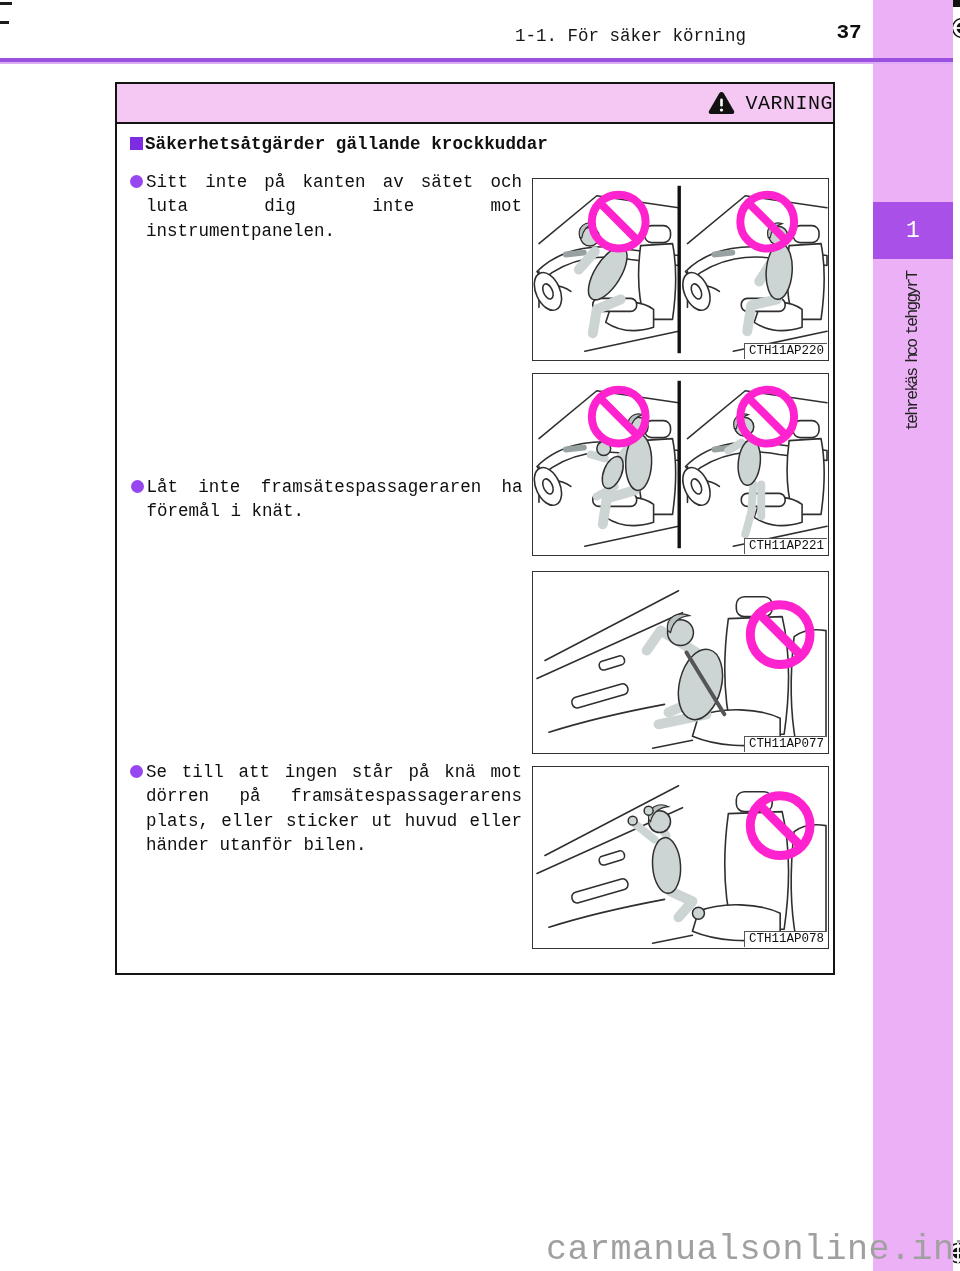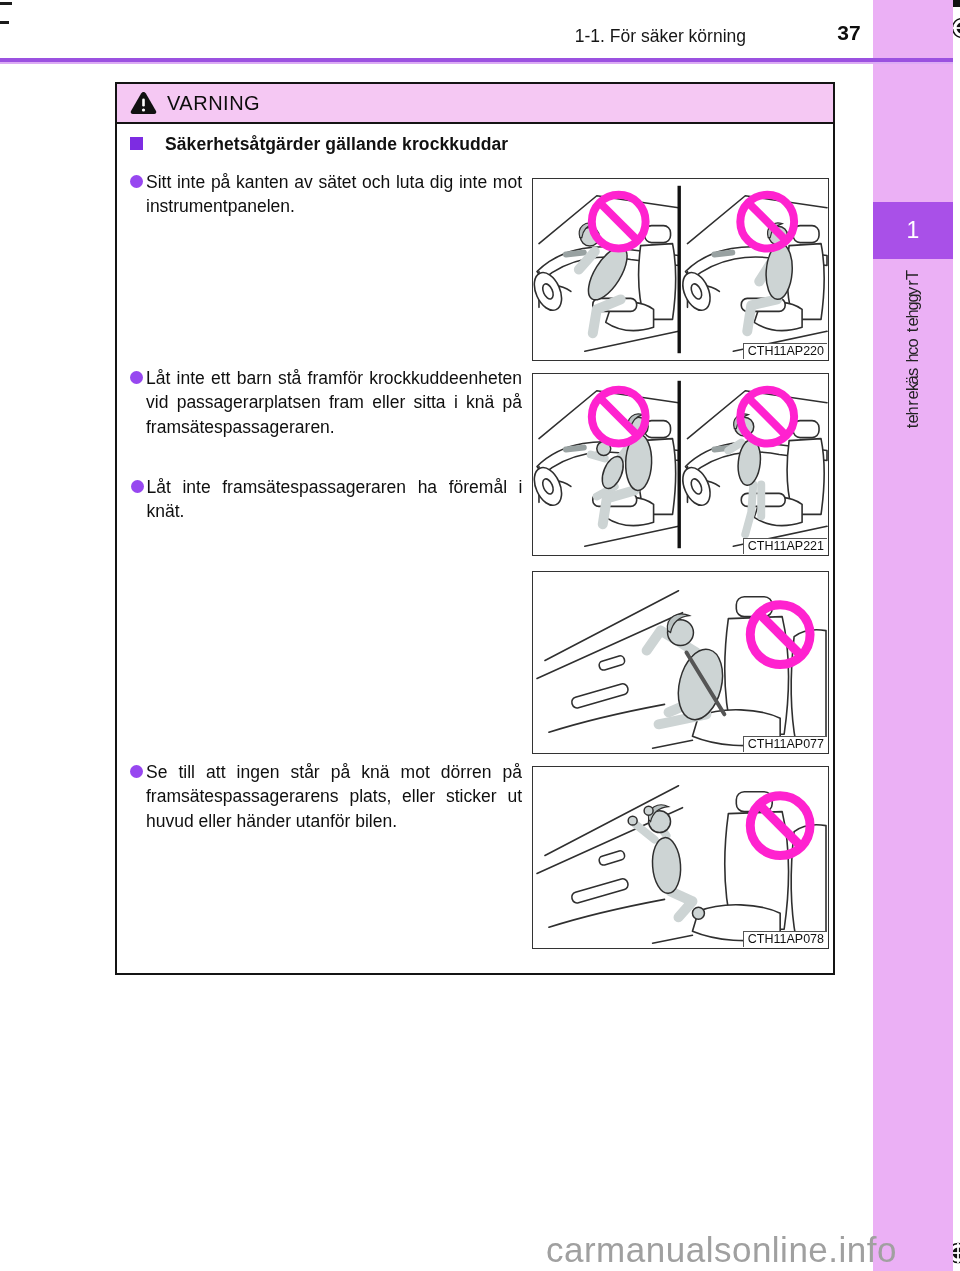--- a/index.html
+++ b/index.html
@@ -2,21 +2,21 @@
 <html lang="sv" style="--accent-rule: #9b51e0; --sidebar-bg: #ebb0f5; --chapter-box: #a950e8; --warning-header-bg: #f5c8f3; --prohibition-sign: #ff22cf; --bullet: #9747f0; --heading-bullet: #7d2ce2;"><head>
 <meta charset="utf-8">
 <style>
   :root{
     --accent-rule:#9b51e0; --sidebar-bg:#ebb0f5; --chapter-box:#a950e8;
     --warning-header-bg:#f5c8f3; --prohibition-sign:#ff22cf;
     --bullet:#9747f0; --heading-bullet:#7d2ce2;
   }
   html,body{margin:0;padding:0;background:#fff;}
   .page{position:relative;width:960px;height:1271px;background:#fff;overflow:hidden;
-        font-family:Liberation Sans, sans-serif;color:#111;}
+        font-family:Liberation Mono, monospace;color:#111;}
   
   .cropdash{position:absolute;background:#1c1c1c;}
   .cd1{left:0;top:2px;width:12px;height:2.5px;}
   .cd2{left:0;top:21px;width:9px;height:2.5px;}
   .corner-blk{position:absolute;left:944px;top:0;width:16px;height:7px;background:#111;}
   .regmark{position:absolute;}
   .regmark.tr{left:946px;top:15px;}
   .regmark.br{left:942px;top:1240px;}
   
   .section-title{position:absolute;left:380px;top:26px;width:366px;text-align:right;
@@ -32,23 +32,23 @@
                color:#fff;font-size:23px;}
   .chapter-title{position:absolute;left:873px;top:271px;width:80px;z-index:2;color:#222;
                  display:flex;flex-direction:column;align-items:center;font-size:16.5px;}
   .vchar{display:block;height:7.8px;line-height:7.8px;width:100%;text-align:center;
          transform:rotate(-90deg);}
   .vspace{height:5.5px;}
   
   .warnbox{position:absolute;left:115px;top:82px;width:716px;height:889px;border:2px solid #141414;
            background:#fff;z-index:2;}
   .warnhead{position:absolute;left:0;top:0;right:0;height:38px;background:var(--warning-header-bg);
-            border-bottom:2px solid #141414;display:flex;align-items:center;padding-left:13px;gap:10px;}
+            border-bottom:2px solid #141414;display:flex;align-items:center;padding-left:13px;gap:10px;justify-content:flex-end;}
   .warnhead-label{font-size:20px;font-weight:500;letter-spacing:.5px;color:#0d0d0d;}
-  .warn-heading{position:absolute;left:13px;top:50px;display:flex;align-items:flex-start;gap:22px;}
+  .warn-heading{position:absolute;left:13px;top:50px;display:flex;align-items:flex-start;gap:2px;}
   .sqbullet{width:13px;height:13px;background:var(--heading-bullet);margin-top:3px;flex:none;}
   .warn-heading b{font-size:17.5px;letter-spacing:.1px;}
   .item{position:absolute;left:13px;width:393px;display:flex;}
   .dot{width:13px;height:13px;border-radius:50%;background:var(--bullet);margin:5px 3px 0 0;flex:none;}
   .ptext{font-size:17.5px;line-height:24.3px;text-align:justify;color:#0f0f0f;width:376px;}
   
   .figure{position:absolute;left:415px;width:295px;height:181px;border:1.5px solid #333;background:#fff;text-align:center;}
   .figure svg{display:block;width:100%;height:100%;}
   .caption{position:absolute;right:1px;bottom:1px;background:#fff;border-top:1px solid #555;
            border-left:1px solid #555;font-size:12.5px;padding:0 3px 1px 4px;color:#111;}
@@ -196,24 +196,20 @@
           <circle class="tor" cx="246" cy="56" r="9.5"></circle>
           <path class="hair" d="M236,58 C233,47 242,41 250,44 C243,46 239,51 238,58 Z"></path>
         </g>
         <use href="#nosym-s" x="86" y="42"></use>
         <use href="#nosym-s" x="235" y="42"></use>
         <rect class="divbar" x="145" y="6" width="3.4" height="168"></rect>
       </svg>
       <span class="caption">CTH11AP220</span>
     </div>
 
-    <div class="item i2a">
-      <span class="dot"></span>
-      <div class="ptext">Låt inte ett barn stå framför krockkuddeenheten vid passagerarplatsen fram eller sitta i knä på framsätespassageraren.</div>
-    </div>
     <div class="item i2b">
       <span class="dot"></span>
       <div class="ptext">Låt inte framsätespassageraren ha föremål i knät.</div>
     </div>
     <div class="figure f2">
       <svg viewBox="0 0 296 180">
         <use href="#cab"></use>
           <use href="#cab" x="149"></use>
         <g>
           <path class="limb" d="M102,116 L74,124 M74,124 L70,150 M96,74 L80,94"></path>

